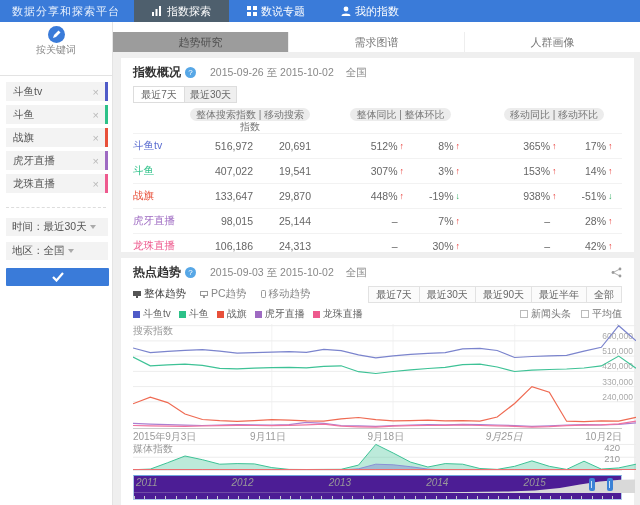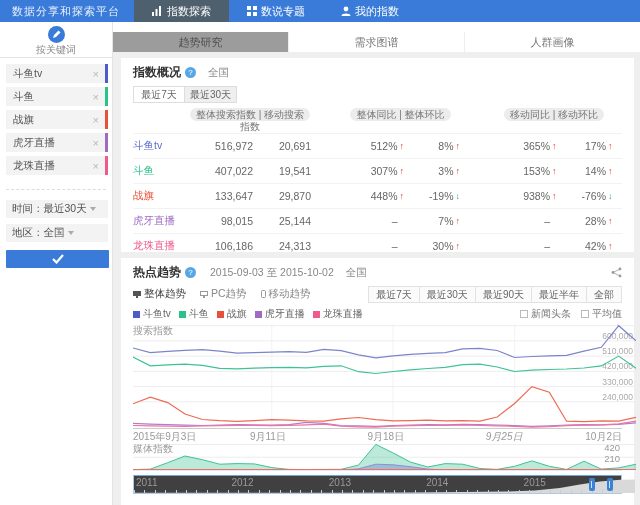--- a/index.html
+++ b/index.html
@@ -9,21 +9,21 @@
 
   
   .topbar { position:absolute; top:0; left:0; width:640px; height:22px; background:#3a7bd9; display:flex; align-items:stretch; z-index:5; }
   .brand { color:#eaf2fd; font-size:11px; line-height:22px; padding:0 14px 0 12px; letter-spacing:1px; }
   .nav-item { display:flex; align-items:center; gap:4px; padding:0 18px; color:#fff; font-size:11px; cursor:pointer; }
   .nav-item.active { background:#4e5f6d; }
   .nav-icon svg { display:block; }
 
   
   .sidebar { position:absolute; top:22px; left:0; width:113px; height:483px; background:#fff; border-right:1px solid #e4e4e4; }
-  .side-tabs { display:flex; height:36px; border-bottom:1px solid #e3e3e3; }
+  .side-tabs { display:flex; height:54px; border-bottom:1px solid #e3e3e3; }
   .side-tab { flex:1; text-align:center; padding-top:3px; font-size:10px; color:#888; cursor:pointer; background:#f6f6f6; }
   .side-tab.active { background:#fff; }
   .side-tab + .side-tab { border-left:1px solid #eee; }
   .side-tab .ticon { height:18px; display:flex; justify-content:center; align-items:center; }
   .kw-list { padding:6px 0 0 0; }
   .kw-item { position:relative; margin:0 4px 4px 6px; height:19px; background:#f3f3f3; display:flex; align-items:center; font-size:10.5px; color:#555; padding:0 14px 0 7px; cursor:pointer; }
   .kw-x { position:absolute; right:9px; top:50%; transform:translateY(-50%); color:#b9b9b9; font-size:11px; line-height:1; cursor:pointer; }
   .kw-bar { position:absolute; right:0; top:0; width:3px; height:100%; }
   .side-divider { margin:14px 6px 10px 6px; border-top:1px dashed #ddd; }
   .filter-row { margin:0 4px 6px 6px; height:18px; background:#f3f3f3; display:flex; align-items:center; font-size:10.5px; color:#555; padding:0 6px; cursor:pointer; }
@@ -82,21 +82,21 @@
   .cb-item { display:flex; align-items:center; gap:3px; font-size:10px; color:#777; cursor:pointer; }
   .cb-box { width:8px; height:8px; border:1px solid #bbb; background:#fff; display:inline-block; }
 
   .chart-wrap { position:relative; margin-top:3px; }
   .axis-label { position:absolute; left:0; top:0; font-size:10px; color:#9a9a9a; z-index:2; }
   .xlabels { position:relative; height:14px; border-top:1px solid #ccc; font-size:10px; color:#999; }
   .xlabels span { position:absolute; top:1px; white-space:nowrap; }
   .media-wrap { position:relative; border-bottom:1px solid #e8e8e8; }
   .media-tick { position:absolute; right:2px; font-size:9.5px; color:#999; z-index:2; }
 
-  .timeline { position:relative; margin-top:4px; height:19px; border:1px solid #aec9e8; border-top:1px solid #6fa6dd; background:#404040; }
+  .timeline { position:relative; margin-top:4px; height:25px; border:1px solid #aec9e8; border-top:1px solid #6fa6dd; background:#4c1d95;font-style:italic; }
   .timeline .years span { position:absolute; top:1px; font-size:10px; color:#999; }
   .tl-ticks { position:absolute; left:0; bottom:0; width:100%; height:3px; background-image:repeating-linear-gradient(90deg,#ccc 0 1px,transparent 1px 10.4px); }
   .tl-handle { position:absolute; top:2px; width:6px; height:13px; background:#3b82d6; border-radius:2px; cursor:ew-resize; z-index:3; }
   .tl-handle i { position:absolute; left:2px; top:3px; width:1px; height:7px; background:#cfe2f7; }
   svg { display:block; }
 </style>
 </head>
 <body>
 
 <div class="stage">
@@ -200,20 +200,21 @@
     <div class="page-tabs">
       <div class="page-tab active">趋势研究</div>
       <div class="page-tab">需求图谱</div>
       <div class="page-tab">人群画像</div>
     </div>
 
     <div class="card" style="height:194px;">
       <div class="card-title-row">
         <span class="card-title">指数概况</span>
         <span class="info-icon">?</span>
+        <span class="date-range">2015-09-26 至 2015-10-02</span>
         <span class="region">全国</span>
       </div>
       <div class="range-tabs">
         <div class="range-tab active">最近7天</div>
         <div class="range-tab">最近30天</div>
       </div>
 
       <div class="ov-grid ov-header">
         <div class="hd1 pill-wrap"><span class="pill">整体搜索指数 | 移动搜索</span>
           <div class="pill-sub">指数</div></div>
@@ -258,21 +259,21 @@
         <span class="num">133,647</span>
         <span class="num">29,870</span>
           <span></span>
         <span class="pct">448%</span>
           <span class="arrow" style="color: rgb(232, 65, 60);">↑</span>
         <span class="pct">-19%</span>
           <span class="arrow" style="color: rgb(46, 171, 95);">↓</span>
           <span></span>
         <span class="pct">938%</span>
           <span class="arrow" style="color: rgb(232, 65, 60);">↑</span>
-        <span class="pct">-76%</span>
+        <span class="pct">-51%</span>
           <span class="arrow" style="color: rgb(46, 171, 95);">↓</span>
           <span></span>
       </div>
       <div class="ov-grid ov-row">
         <span class="kw-name" style="color: rgb(158, 106, 194);">虎牙直播</span>
         <span class="num">98,015</span>
         <span class="num">25,144</span>
           <span></span>
         <span class="pct">–</span>
           <span class="arrow"></span>

